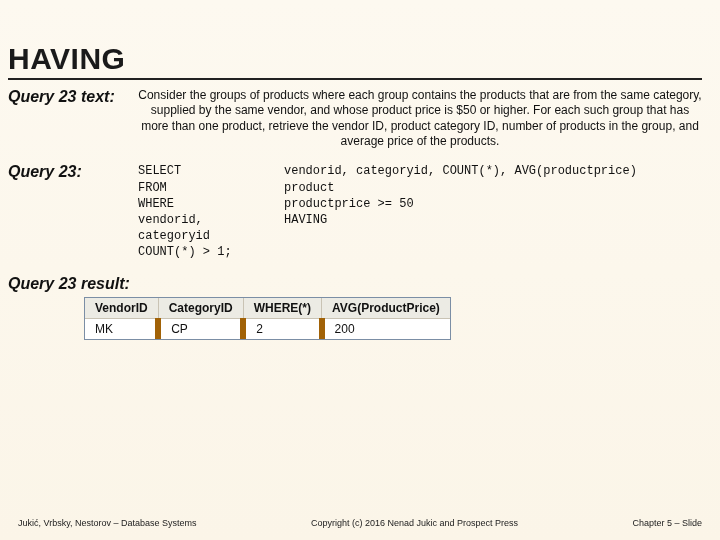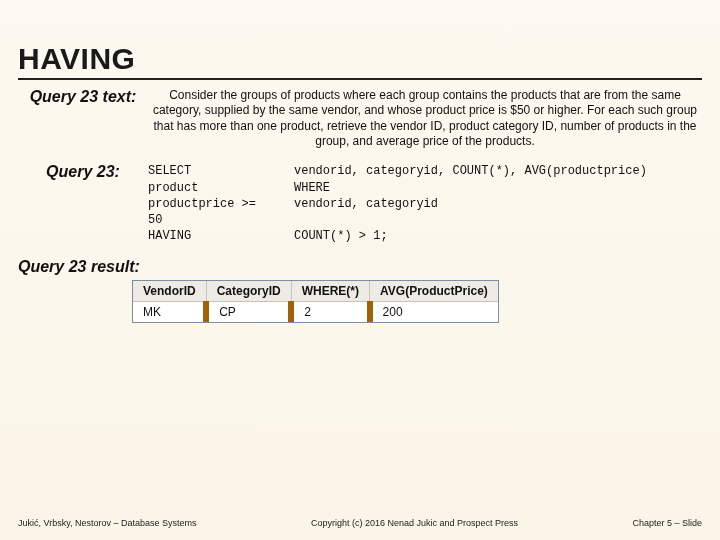--- a/index.html
+++ b/index.html
@@ -5,42 +5,41 @@
   * { box-sizing: border-box; margin: 0; padding: 0; }
   html, body { width: 720px; height: 540px; }
   body {
     background: linear-gradient(to bottom, #fdf9f0 0%, #fbf5e8 100%);
     font-family: Arial, Helvetica, sans-serif;
     color: #111;
     position: relative;
     overflow: hidden;
   }
   .slide {
-    padding: 42px 18px 0 18px;
+    padding: 42px 18px 0 8px;
   }
   h1.title {
     font-size: 30px;
     font-weight: bold;
     letter-spacing: 0.5px;
     border-bottom: 2px solid #222;
     padding-bottom: 2px;
     margin-bottom: 8px;
     color: #1a1a1a;
   }
   .row {
     display: flex;
     margin-bottom: 14px;
   }
   .label {
     width: 130px;
     flex-shrink: 0;
     font-size: 16px;
     font-style: italic;
     font-weight: bold;
-    text-align: center;
   }
   .body-text {
     font-size: 12px;
     line-height: 1.28;
     text-align: center;
   }
   .sql-grid {
     display: grid;
     grid-template-columns: 120px auto;
     column-gap: 26px;
@@ -51,21 +50,21 @@
   }
   .kw { white-space: pre; }
   .result-label {
     font-size: 16px;
     font-style: italic;
     font-weight: bold;
     margin-top: 10px;
     margin-bottom: 4px;
   }
   .result-box {
-    margin-left: 114px;
+    margin-left: 76px;
     display: inline-block;
     border: 1px solid #7b8ea5;
     background: #fff;
   }
   .result-table {
     border-collapse: collapse;
     font-family: Arial, sans-serif;
     font-size: 12px;
   }
   .result-table th {
@@ -102,20 +101,21 @@
   <div class="row">
     <div class="label">Query 23 text:</div>
     <div class="body-text">Consider the groups of products where each group contains the products that are from the same category, supplied by the same vendor, and whose product price is $50 or higher. For each such group that has more than one product, retrieve the vendor ID, product category ID, number of products in the group, and average price of the products.</div>
   </div>
 
   <div class="row">
     <div class="label">Query 23:</div>
     <div class="sql-grid">
       <div class="kw">SELECT</div>
       <div>vendorid, categoryid, COUNT(*), AVG(productprice)</div>
+      <div class="kw">FROM</div>
       <div>product</div>
       <div class="kw">WHERE</div>
       <div>productprice &gt;= 50</div>
       <div>vendorid, categoryid</div>
       <div class="kw">HAVING</div>
       <div>COUNT(*) &gt; 1;</div>
     </div>
   </div>
 
   <div class="result-label">Query 23 result:</div>

